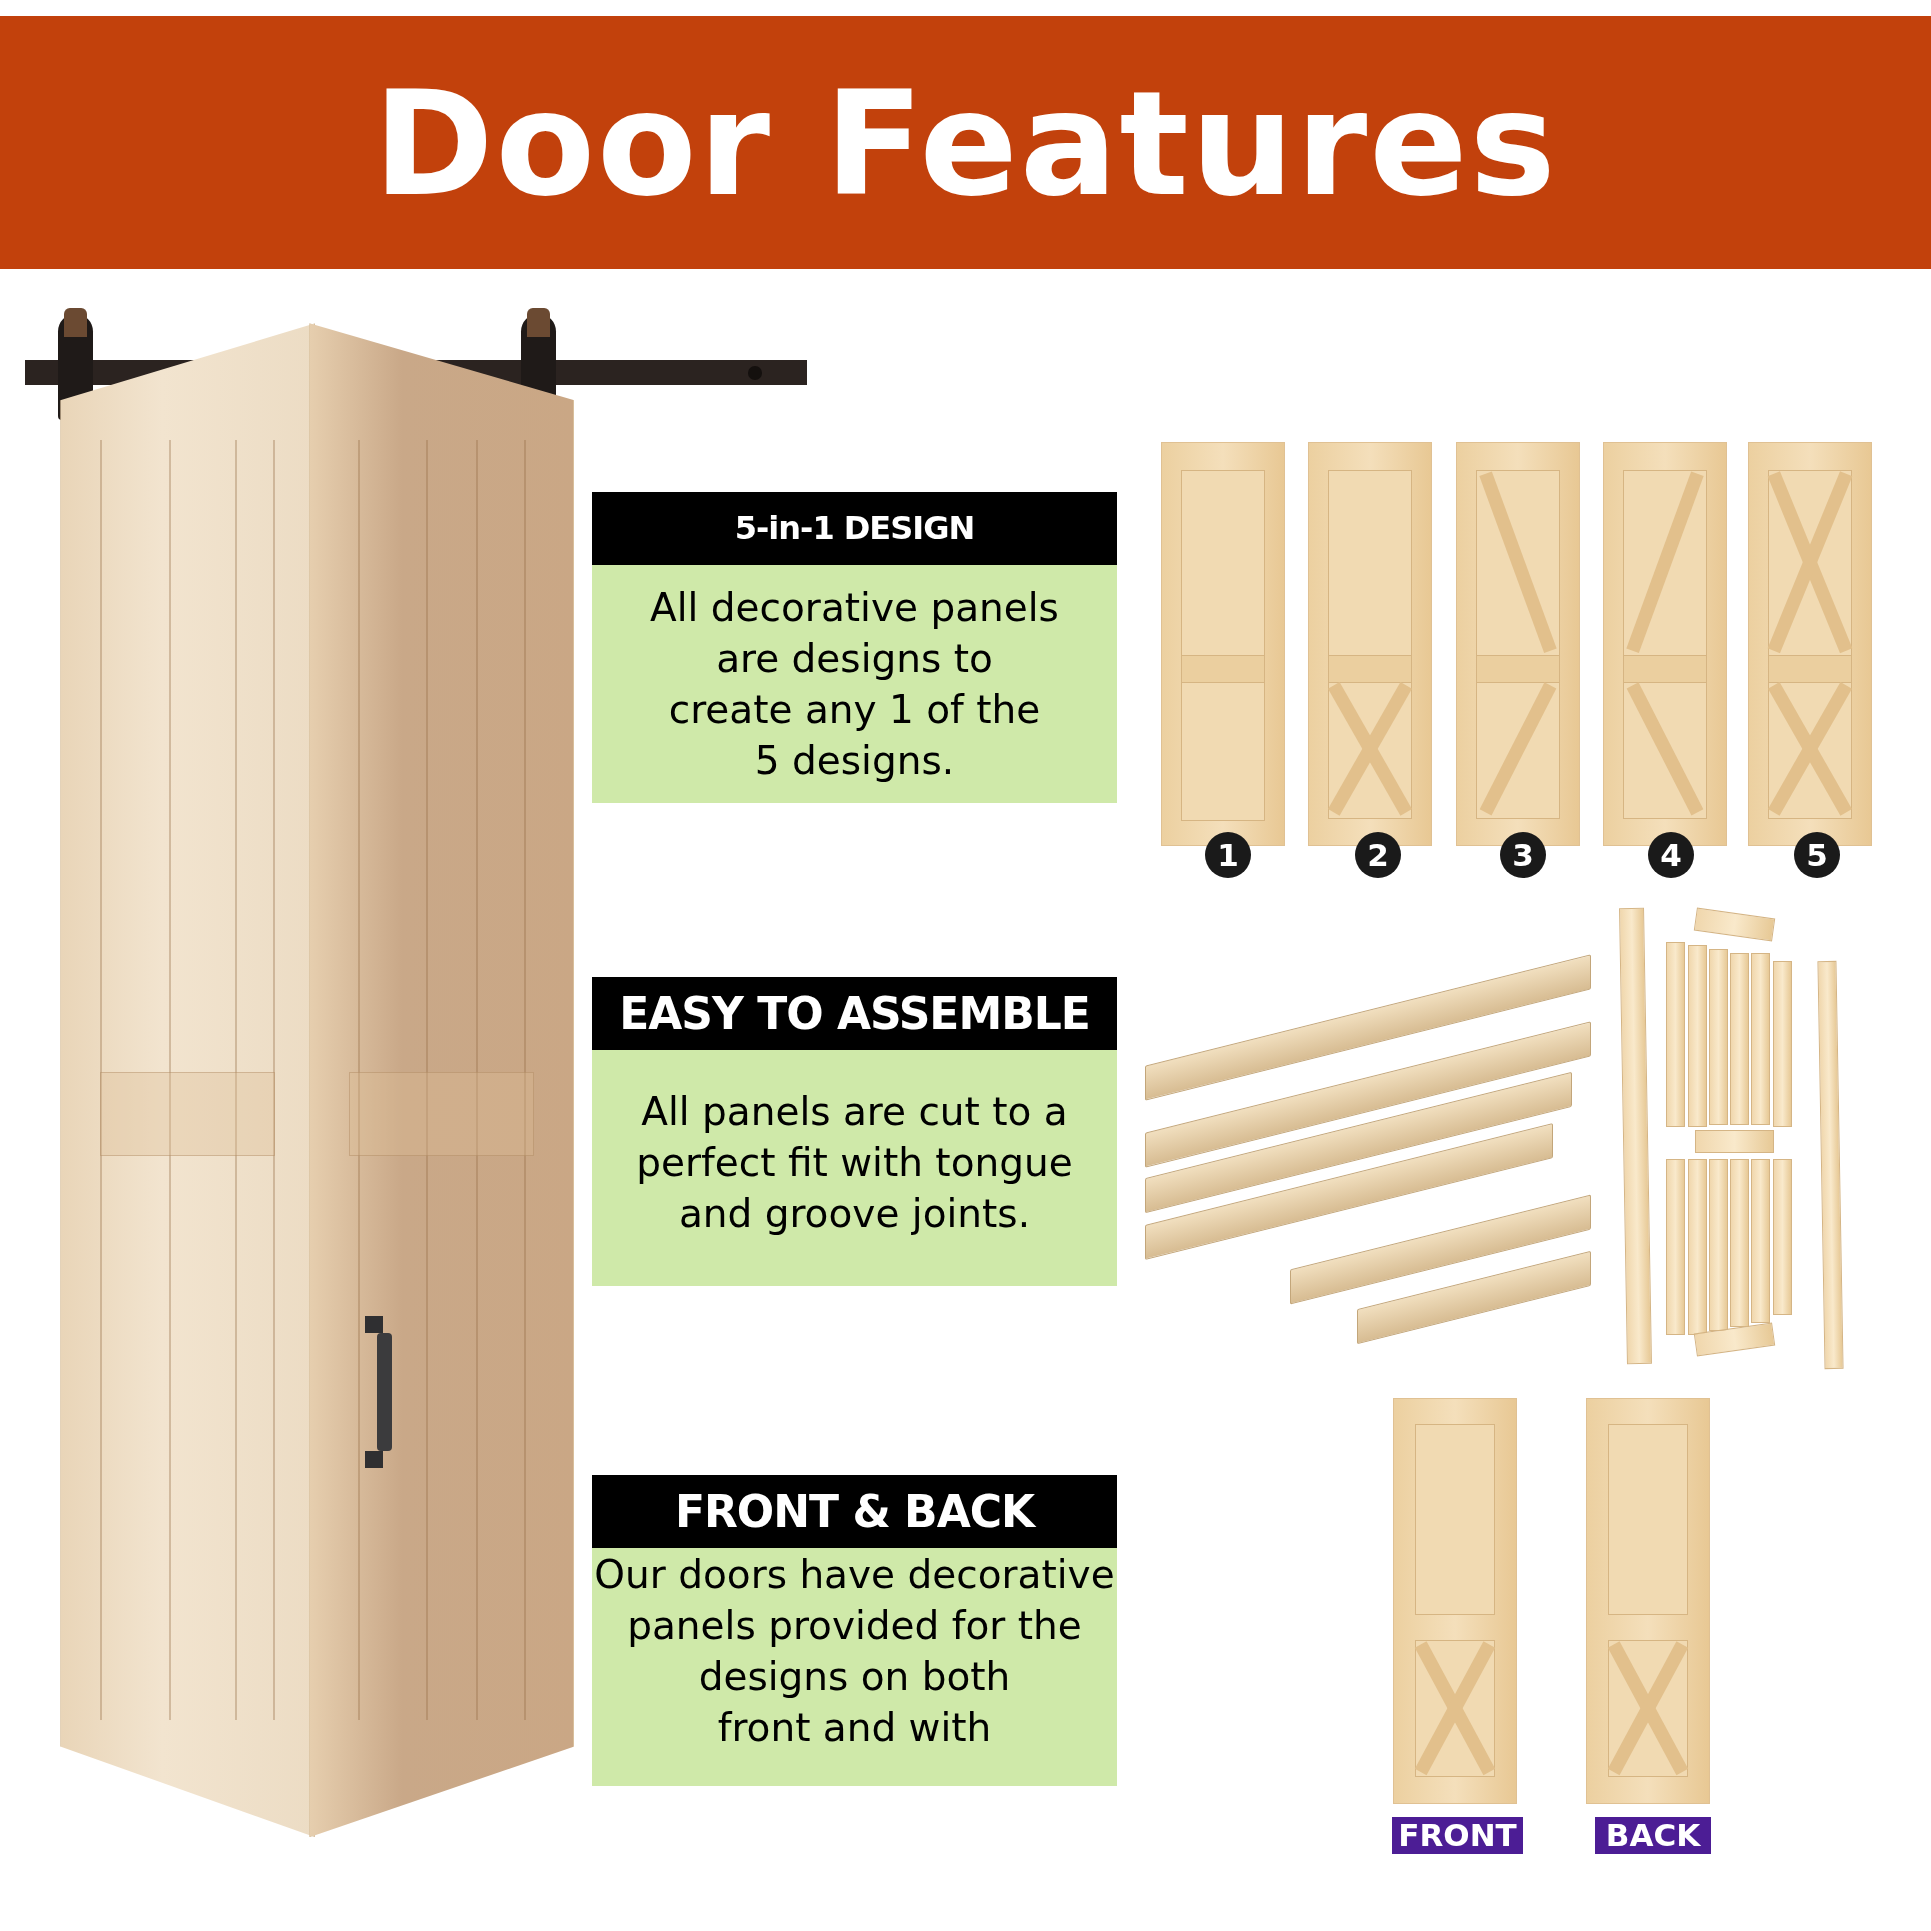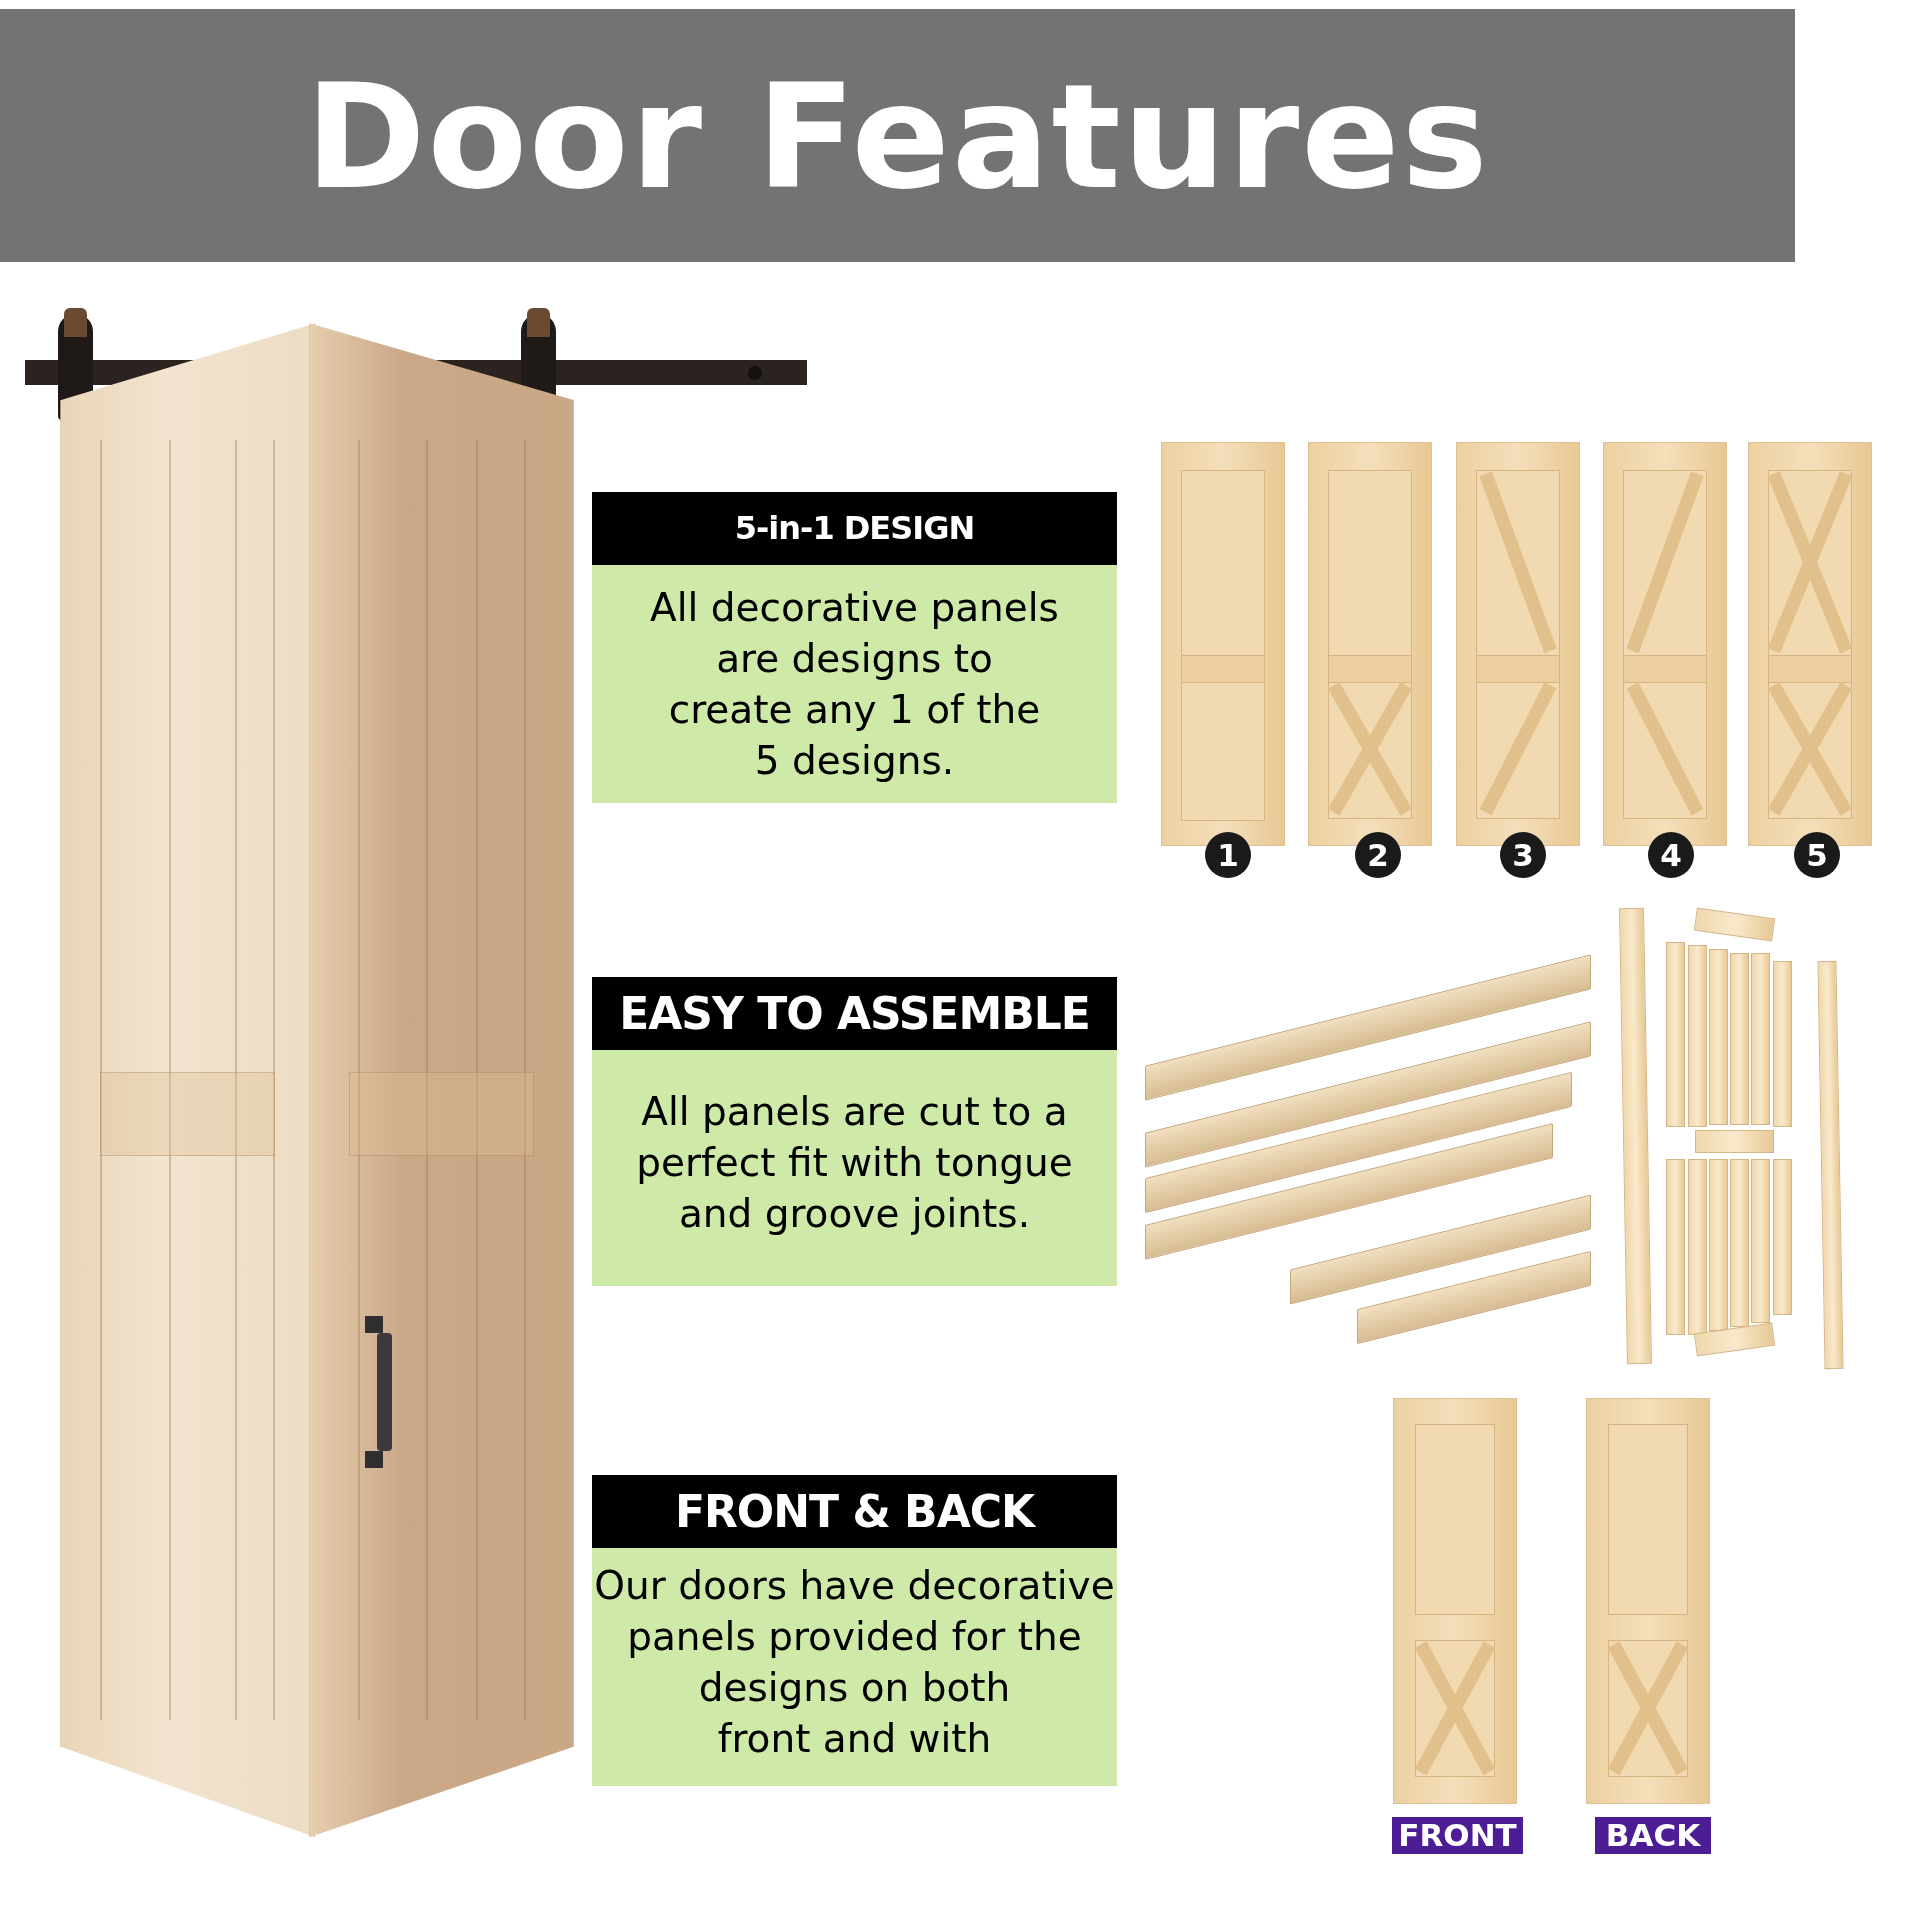--- a/index.html
+++ b/index.html
@@ -1,18 +1,18 @@
 <!DOCTYPE html>
 <html><head>
 <meta charset="utf-8">
 <style>
   html, body { margin: 0; padding: 0; }
   body { width: 1931px; height: 1931px; background: #ffffff; position: relative; overflow: hidden;
          font-family: "DejaVu Sans", "Liberation Sans", sans-serif; }
-  .topbar { position: absolute; left: 0; top: 9px; width: 1795px; height: 253px; background: #737373; }
+  .topbar { position: absolute; left: 0; top: 16px; width: 1931px; height: 253px; background: #c2410c; }
   .topbar .title { position: absolute; left: 0; right: 0; top: 41px; text-align: center; color: #fff;
                    font-weight: bold; font-size: 145px; letter-spacing: 1.9px; line-height: 174px; }
 
   
   .door-illus { position: absolute; left: 19.3px; top: 304px; width: 792px; height: 1564px; }
   .rail { position: absolute; left: 5.8px; top: 56px; width: 782px; height: 25px; background: #2b2320; }
   .hanger { position: absolute; width: 35px; height: 106px; top: 9.7px; background: #1f1a18; border-radius: 17.4px 17.4px 3.9px 3.9px; }
   .hanger .strap { position: absolute; left: 5.8px; top: -5.8px; width: 23px; height: 29px; background: #6b4a32; border-radius: 5.8px 5.8px 0 0; }
   .rail-bolt { position: absolute; left: 729px; top: 62px; width: 13.5px; height: 13.5px; border-radius: 50%; background: #14100e; }
   .leaf { position: absolute; background: linear-gradient(90deg, #e9d5b8, #f2e4cf 40%, #ecdcc4); border: 1.9px solid #d8bf9c; }
@@ -27,21 +27,21 @@
 
   
   .feature { position: absolute; left: 592px; width: 525px; }
   .feature .fhead { background: #000; color: #fff; text-align: center; font-weight: bold;
                     font-size: 44px; height: 73px; line-height: 73px; letter-spacing: -1px; }
   .feature .fbody { background: #cfe9a9; color: #000; text-align: center; font-size: 39px; line-height: 51px;
                     padding-top: 17.4px; box-sizing: border-box; }
   .feature .fbody span { display: block; }
   #feat1 { top: 492px; } #feat1 .fbody { height: 238px; }
   #feat2 { top: 977px; } #feat2 .fbody { height: 236px; padding-top: 36px; }
-  #feat3 { top: 1475px; } #feat3 .fbody { height: 238px; padding-top: 12px; }
+  #feat3 { top: 1475px; } #feat3 .fbody { height: 238px; padding-top: 1px; }
   #feat1 .fhead { font-size: 32px; }
 
   
   .design { position: absolute; top: 442px; width: 124px; height: 404px; border: 1.9px solid #e0c193;
             background: linear-gradient(90deg, #ecd0a0, #f4dfbb 50%, #e8c894); box-sizing: border-box; }
   .design .inner { position: absolute; left: 19.3px; right: 19.3px; background: #f1dab2; border: 1px solid #d6b583; }
   .design .inner.top { top: 27px; height: 185px; }
   .design .inner.bot { top: 239px; height: 135px; }
   .design .rail-mid { position: absolute; left: 19.3px; right: 19.3px; top: 212px; height: 27px; background: #ebcf9f; border: 1px solid #d6b583; }
   .design svg { position: absolute; left: 0; top: 0; width: 100%; height: 100%; }

